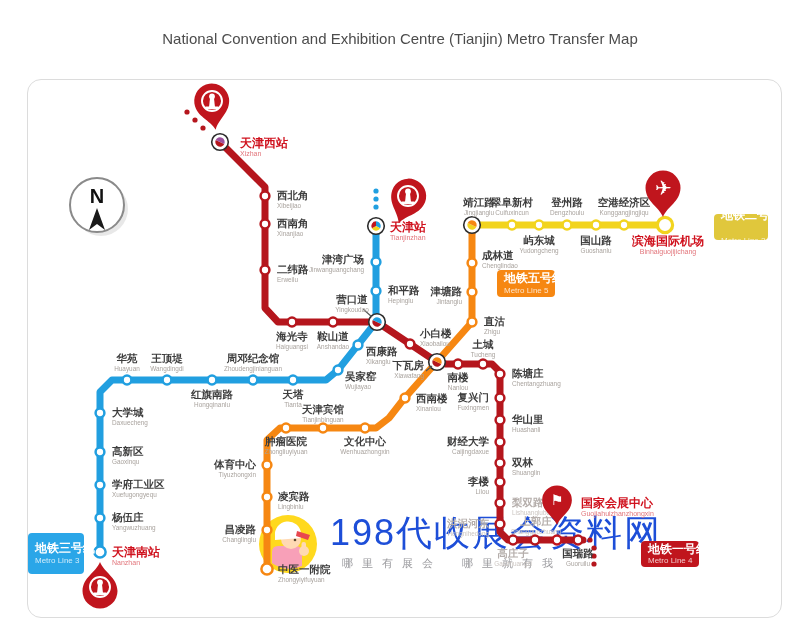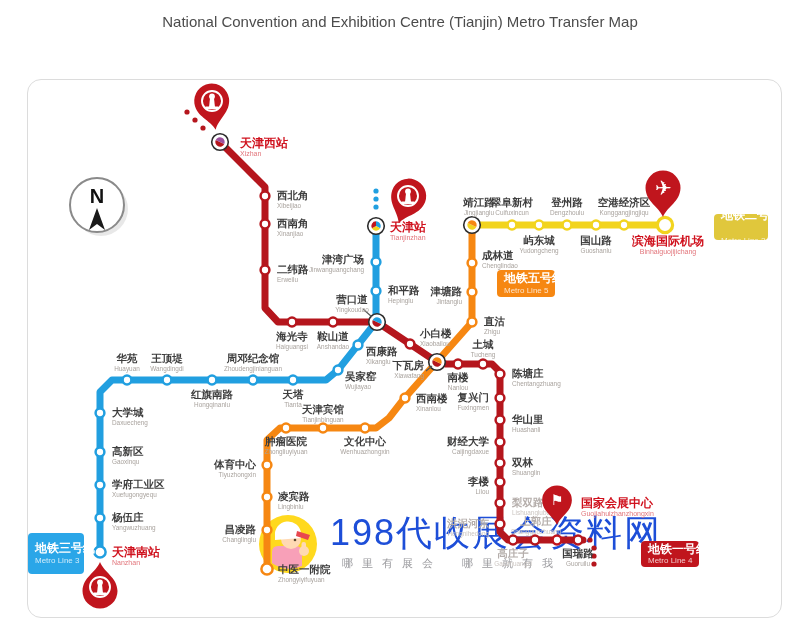--- a/index.html
+++ b/index.html
@@ -1,20 +1,20 @@
 <!DOCTYPE html>
 <html><head>
 <meta charset="utf-8">
 <style>
   html,body{margin:0;padding:0;background:#fff;}
   body{width:800px;height:635px;position:relative;overflow:hidden;
        font-family:"Liberation Sans","DejaVu Sans",sans-serif;}
   .hdr{position:absolute;top:10px;left:0;width:800px;text-align:center;z-index:4;}
   .title{font-size:30px;font-weight:bold;color:#141414;letter-spacing:1px;}
-  .subtitle{font-size:15px;color:#4c4c4c;margin-top:3px;}
+  .subtitle{font-size:15px;color:#4c4c4c;margin-top:20px;}
   .card{position:absolute;left:27px;top:79px;width:753px;height:537px;
         border:1px solid #dcdcdc;border-radius:14px;background:#fff;z-index:0;}
   #metro{position:absolute;left:0;top:0;z-index:2;}
   .wm{position:absolute;left:258px;top:514px;display:flex;align-items:flex-start;z-index:1;}
   .wm-logo{width:60px;height:60px;flex:0 0 auto;}
   .wm-txt{margin-left:12px;}
   .wm-brand{font-size:36px;font-weight:400;color:#1d4ed8;letter-spacing:2px;line-height:1.05;white-space:nowrap;}
   .wm-slogan{font-size:11px;color:#9a9a9e;letter-spacing:9px;margin-top:4px;white-space:nowrap;margin-left:12px;}
   .badge{position:absolute;z-index:3;border-radius:4px;display:flex;flex-direction:column;
          justify-content:center;padding-left:7px;box-sizing:border-box;}

